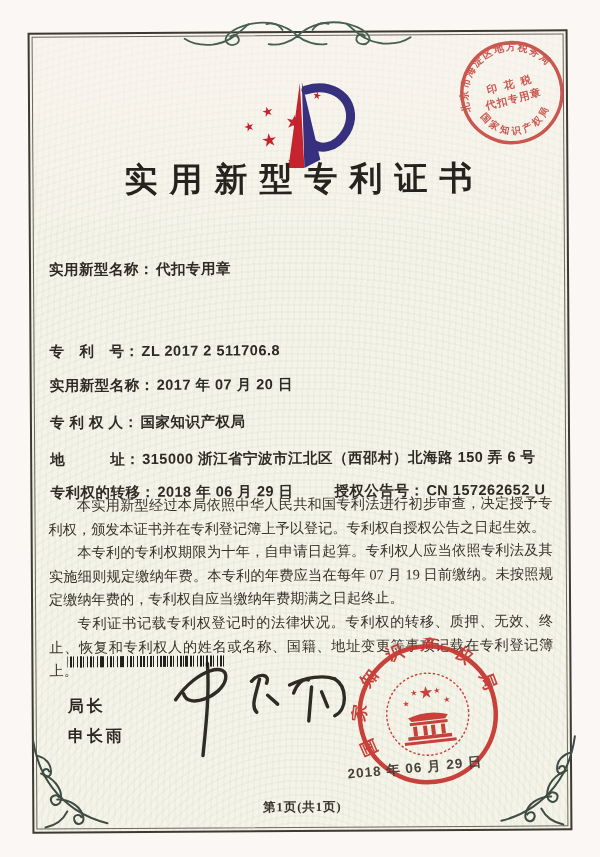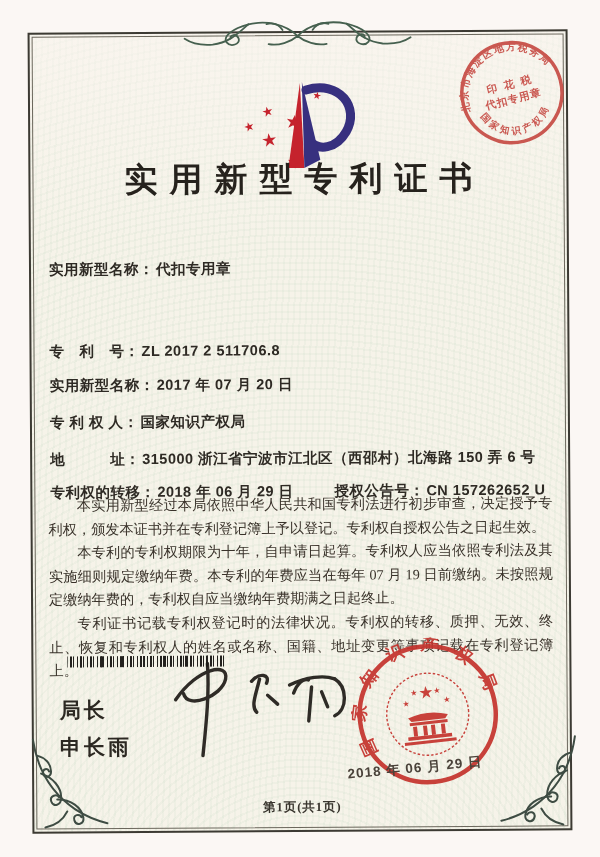--- a/index.html
+++ b/index.html
@@ -40,21 +40,21 @@
     font-family:"Liberation Serif",serif;font-size:14.2px;line-height:23.6px;
     color:#39322a;text-align:justify;font-weight:500;
   }
   .body-text p{margin:0;text-indent:2em;}
   .barcode{
     left:34px;top:622px;width:157px;height:11px;
     background-image:
       repeating-linear-gradient(90deg,#23211e 0 1px,transparent 1px 3px,#23211e 3px 5px,transparent 5px 6px,#23211e 6px 7px,transparent 7px 10px),
       repeating-linear-gradient(90deg,transparent 0 13px,#23211e 13px 15px,transparent 15px 21px);
   }
-  .signer{left:26px;top:662px;font-size:21px;font-weight:700;color:#2c2822;letter-spacing:3px;}
+  .signer{left:34px;top:662px;font-size:16px;font-weight:700;color:#2c2822;letter-spacing:3px;}
   .signer div{margin-bottom:9px;}
   .footer{
     left:0;top:766px;width:100%;text-align:center;
     font-size:12.5px;color:#39352e;font-weight:600;letter-spacing:1px;
     font-family:"Liberation Serif",serif;
   }
   .seal-date{
     left:296px;top:727px;width:170px;text-align:center;
     font-size:13.5px;font-weight:700;color:#4a423a;letter-spacing:1px;
     transform:rotate(-5deg);

